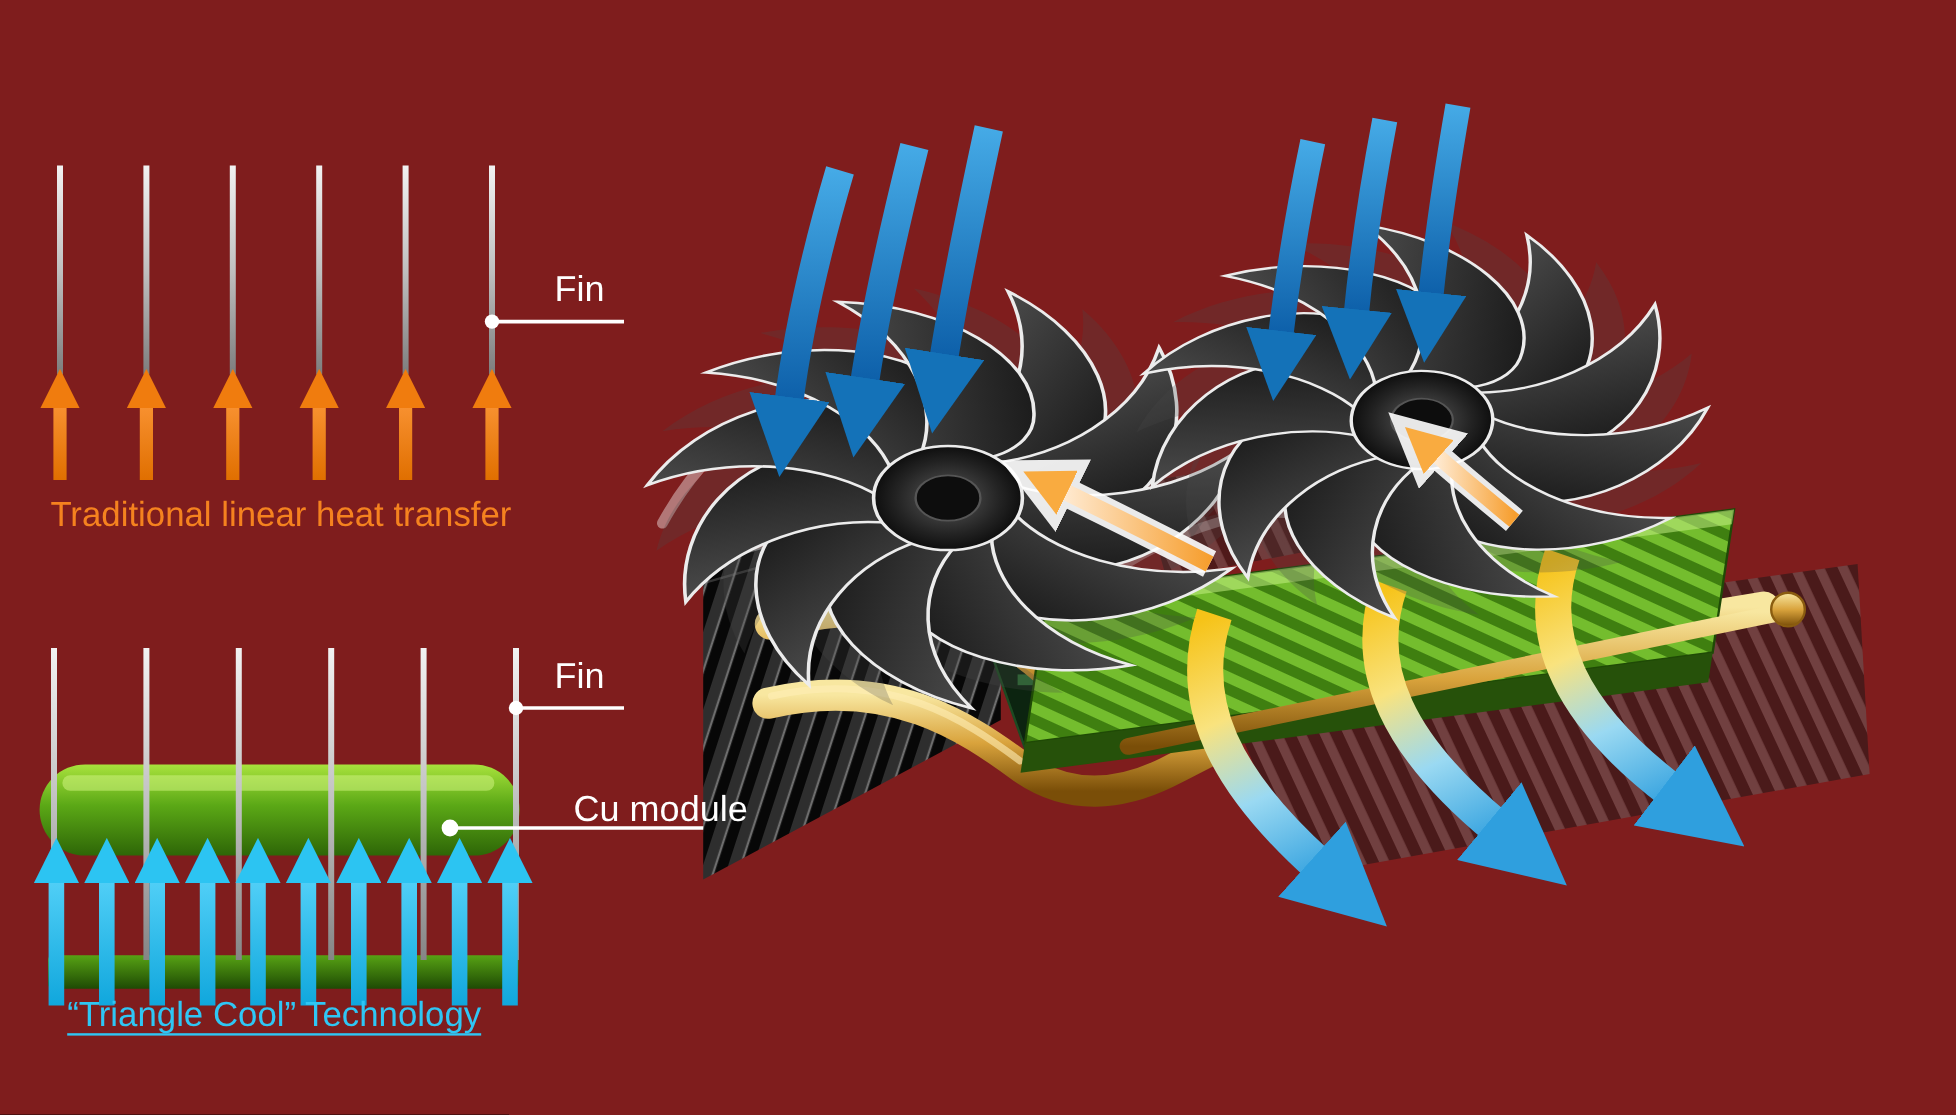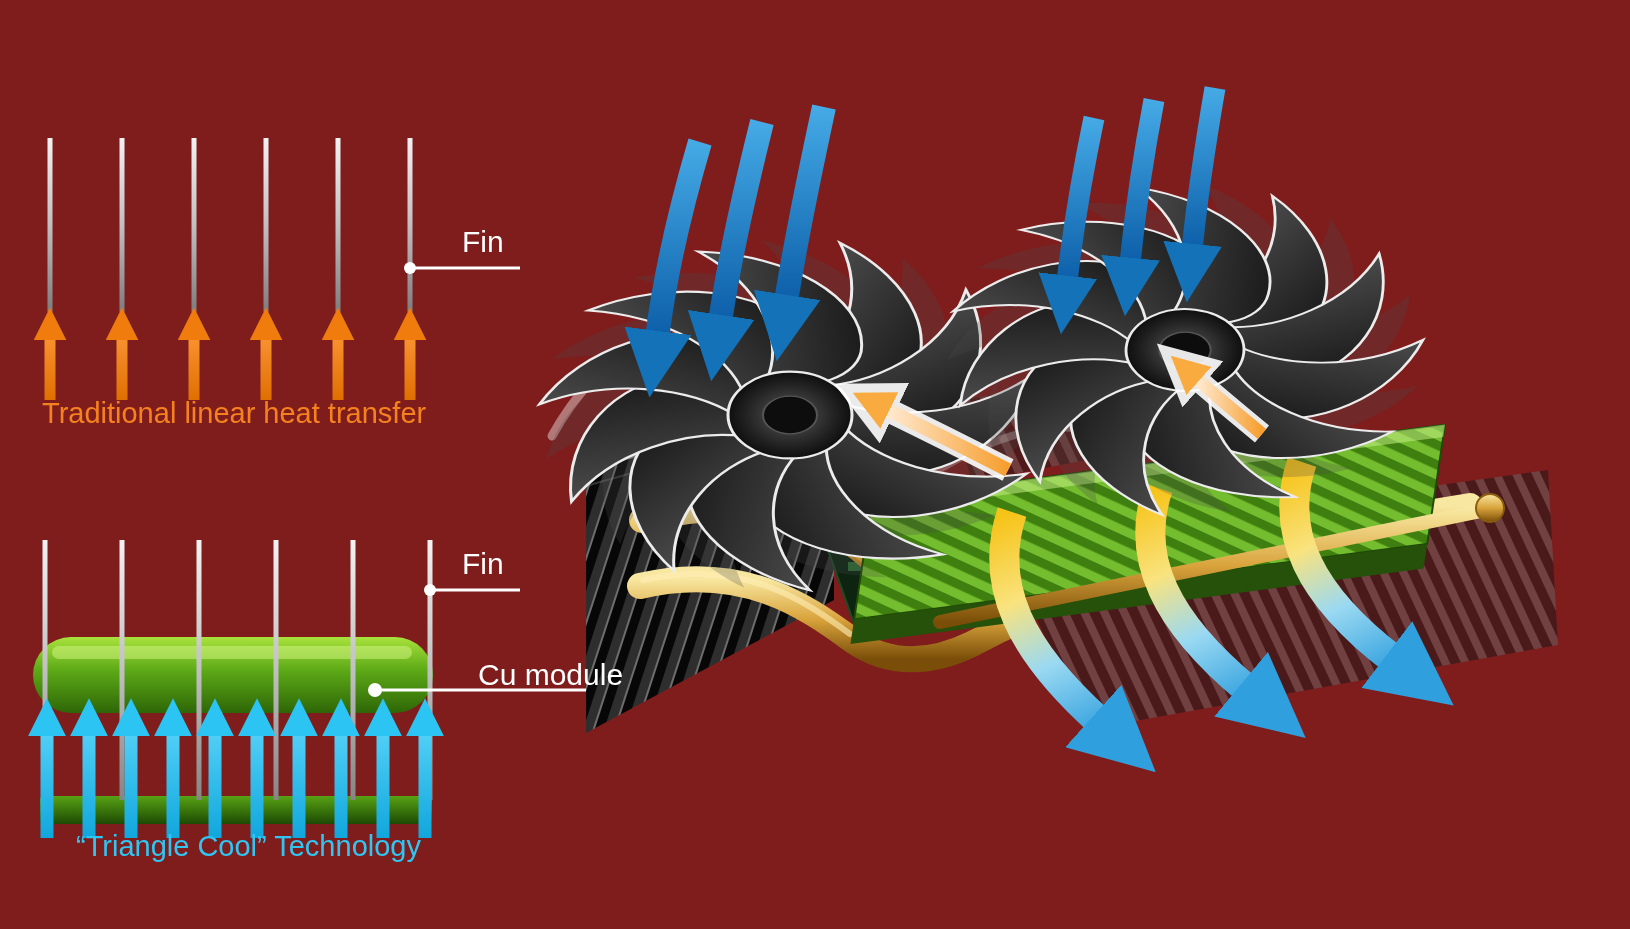--- a/index.html
+++ b/index.html
@@ -4,23 +4,23 @@
 <style>
   html,body{margin:0;padding:0;background:#000;}
   #canvas{position:relative;width:1630px;height:929px;background:#7f1d1d;overflow:hidden;
           font-family:"Liberation Sans",sans-serif;}
   #canvas svg{position:absolute;left:0;top:0;}
   .label{position:absolute;white-space:nowrap;line-height:1.05;}
   .callout-label{color:#ffffff;font-size:30px;font-weight:400;}
   #label-fin-top{left:462px;top:226px;}
   #label-fin-bottom{left:462px;top:548px;}
   #label-module{left:478px;top:643px;margin-top:16px;}
-  #caption-traditional{left:42px;top:398px;font-size:29px;font-weight:500;color:#F5821F;}
+  #caption-traditional{left:42px;top:414px;font-size:29px;font-weight:500;color:#F5821F;}
   #caption-triangle{left:56px;top:831px;font-size:29px;font-weight:500;color:#2FC6F4;
-                    text-underline-offset:6px;text-decoration-thickness:2px;margin-left:20px;}
+                    text-decoration:underline;text-underline-offset:6px;text-decoration-thickness:2px;}
 </style>
 </head>
 <body>
 
 <div id="canvas">
 
 <svg width="1630" height="929" viewBox="0 0 1630 929">
   <defs>
     <linearGradient id="finGradTop" gradientUnits="userSpaceOnUse" x1="0" y1="138" x2="0" y2="312">
       <stop offset="0" stop-color="#f2f2f2"></stop>

